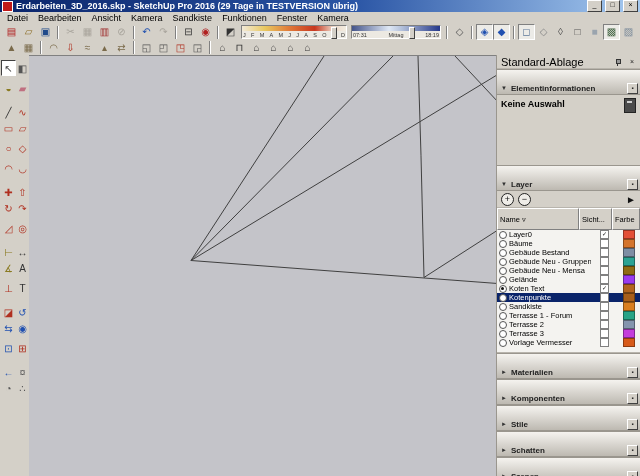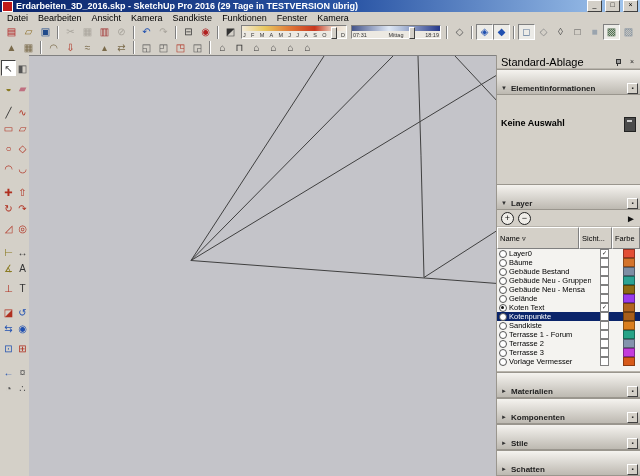--- a/index.html
+++ b/index.html
@@ -58,21 +58,21 @@
     font-size:7px;color:#222;background:#d4d0c8;border:1px solid transparent;}
   .pin{width:3px;height:3px;border:1px solid #333;background:#999;position:relative;}
   .pin:after{content:"";position:absolute;left:0;top:3px;width:1px;height:3px;background:#333;}
   .sec-header{height:12px;display:flex;align-items:center;gap:3px;padding:12px 2px 0 4px;
     background:linear-gradient(#f5f3ef,#bdb9b1);border:1px solid #9a968e;border-left:none;border-right:none;
     font-size:8px;font-weight:bold;color:#222;}
   .sec-header .arrow{font-size:6px;color:#333;width:7px;}
   .sec-header .lbl{flex:1;white-space:nowrap;overflow:hidden;}
   .sec-btn{width:9px;height:9px;background:#d4d0c8;border:1px solid;border-color:#fff #404040 #404040 #fff;
     display:flex;align-items:center;justify-content:center;font-size:6px;color:#222;}
-  .entity-content{height:62px;padding:4px;position:relative;margin-top:19px;}
+  .entity-content{height:62px;padding:4px;position:relative;}
   .entity-status{font-size:9px;font-weight:bold;}
   .entity-thumb{position:absolute;top:3px;right:4px;width:10px;height:13px;background:#4a4a4a;
     border:1px solid #222;}
   .entity-thumb:after{content:"";position:absolute;left:2px;top:2px;width:5px;height:2px;background:#cfcfcf;}
   
   .layers-toolbar{height:16px;display:flex;align-items:center;padding:0 4px;gap:4px;
     border-bottom:1px solid #b8b4ac;}
   .circle-btn{width:11px;height:11px;border:1px solid #222;border-radius:50%;display:flex;
     align-items:center;justify-content:center;font-size:9px;line-height:9px;color:#111;background:#efede8;}
   .layers-toolbar .spring{flex:1;}

